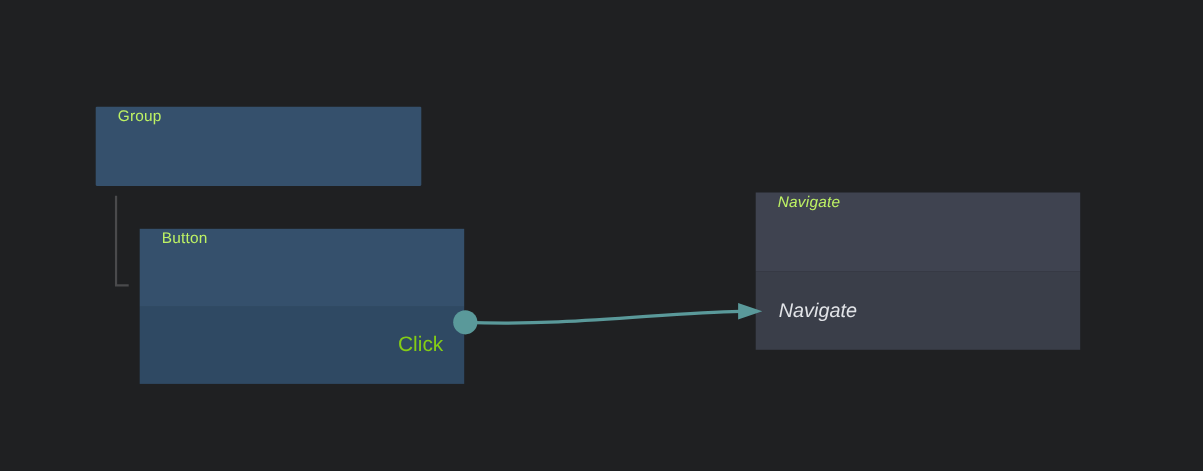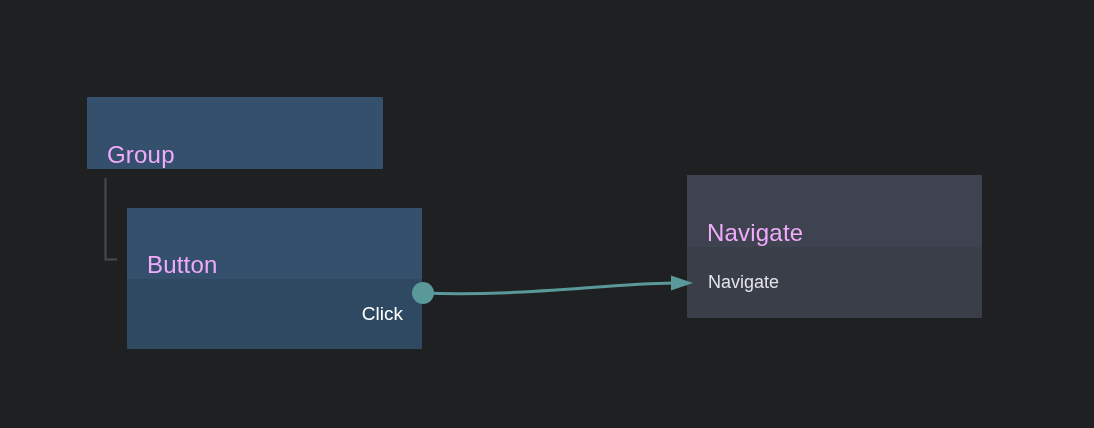--- a/index.html
+++ b/index.html
@@ -14,24 +14,24 @@
     background: #1f2022;
     overflow: hidden;
     font-family: "Liberation Sans", sans-serif;
   }
   .node {
     position: absolute;
     border-radius: 1px;
   }
   .node-header {
     display: flex;
-    align-items: flex-end;
+    align-items: flex-start;
     padding: 0 20px;
-    color: #f0abfc;
-    font-size: 24px;
+    color: #bef264;
+    font-size: 14px;
     font-weight: 400;
     letter-spacing: 0.2px;
     box-sizing: border-box;
   }
 
   
   #node-group {
     left: 87px;
     top: 97px;
     width: 296px;
@@ -55,30 +55,31 @@
   #node-button .node-body {
     position: relative;
     height: 70px;
     background: #2f4963;
   }
   .port-label {
     position: absolute;
     right: 19px;
     top: 50%;
     transform: translateY(-50%);
-    color: #ffffff;
+    color: #84cc16;
     font-size: 19px;
   }
 
   
   #node-navigate {
     left: 687px;
     top: 175px;
     width: 295px;
     height: 143px;
+    font-style: italic;
   }
   #node-navigate .node-header {
     height: 72px;
     background: #3f4350;
   }
   #node-navigate .node-row {
     display: flex;
     align-items: center;
     height: 71px;
     background: #3a3e49;

